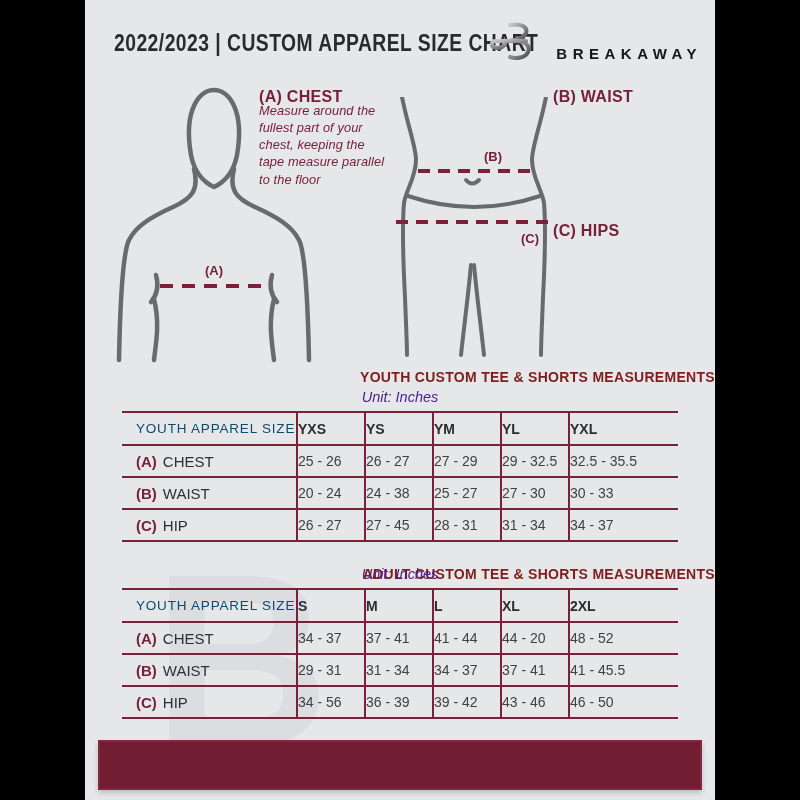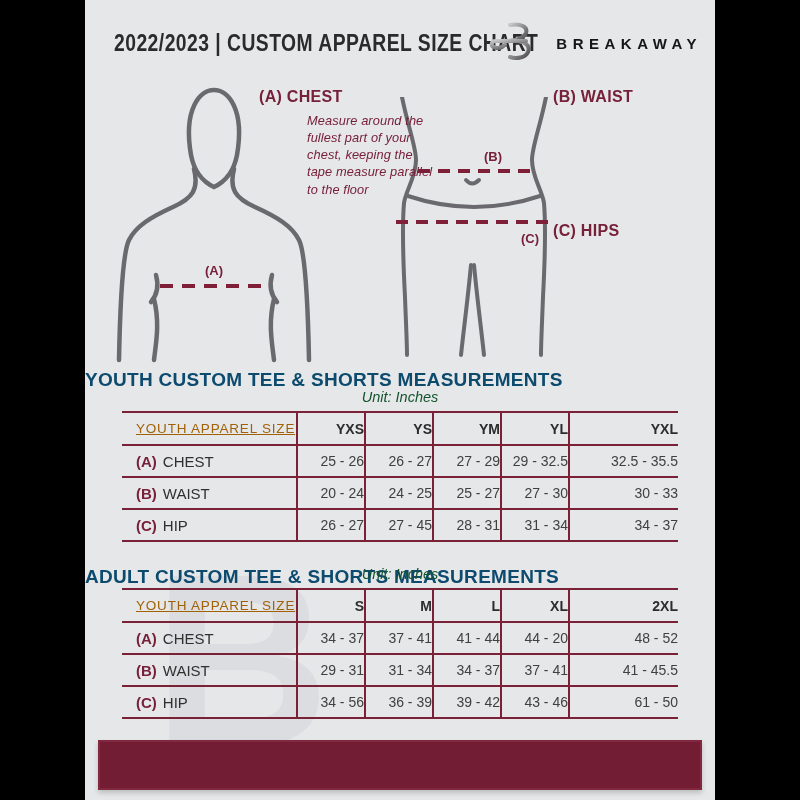--- a/index.html
+++ b/index.html
@@ -13,57 +13,57 @@
   .page{
     position:absolute;left:85px;top:0;width:630px;height:800px;
     background:#e6e7e9;overflow:hidden;
   }
   
   .doc-title{
     position:absolute;left:29px;top:29px;
     font-size:21px;font-weight:bold;color:#2b2b2b;letter-spacing:.5px;
     transform:scale(.92,1.18);transform-origin:left top;white-space:nowrap;
   }
-  .logo-group{position:absolute;right:13px;top:20px;display:flex;align-items:center;gap:22px;}
+  .logo-group{position:absolute;right:13px;top:20px;display:flex;align-items:flex-end;gap:22px;}
   .brand-name{font-size:15px;font-weight:bold;color:#161616;letter-spacing:5.5px;margin-top:4px;}
   
   .guide-heading{
     position:absolute;font-size:16px;font-weight:bold;color:#77203a;letter-spacing:.3px;
   }
   .guide-body{
     position:absolute;font-size:12.8px;font-style:italic;color:#77203a;
     line-height:1.34;white-space:pre-line;letter-spacing:.1px;
   }
   .fig{position:absolute;}
   
   .section-title{
-    position:absolute;width:100%;text-align:left;
-    font-size:19px;font-weight:bold;color:#0c4a6e;letter-spacing:.3px;
+    position:absolute;width:100%;text-align:right;
+    font-size:14px;font-weight:bold;color:#7f1d1d;letter-spacing:.3px;
   }
   .section-unit{
     position:absolute;width:100%;text-align:center;
-    font-size:14.5px;font-style:italic;color:#14532d;
+    font-size:14.5px;font-style:italic;color:#4c1d95;
   }
   
   .size-table{
     position:absolute;left:37px;width:556px;border-collapse:collapse;table-layout:fixed;
     z-index:1;
   }
   .size-table col.c0{width:175px;}
   .size-table col.cm{width:68px;}
   .size-table col.c5{width:109px;}
   .size-table th,.size-table td{
     border-top:2px solid #7b2137;border-bottom:2px solid #7b2137;
-    text-align:right;vertical-align:middle;padding:0;
+    text-align:left;vertical-align:middle;padding:0;
   }
   .size-table th+th,.size-table td+td{border-left:2px solid #7b2137;}
   .size-table thead th{height:31px;font-weight:bold;font-size:14px;color:#2c2c2c;}
   .size-table thead th.label-col{
-    font-weight:normal;font-size:13.5px;letter-spacing:.8px;color:#a16207;
-    text-align:left;padding-left:14px;text-decoration:underline;
+    font-weight:normal;font-size:13.5px;letter-spacing:.8px;color:#0c4a6e;
+    text-align:left;padding-left:14px;
   }
   .size-table td{height:30px;font-size:14px;color:#404040;}
   .size-table td.label-col{text-align:left;padding-left:14px;font-size:15px;color:#303030;}
   .pfx{color:#77203a;font-weight:bold;margin-right:6px;}
   
   .watermark{
     position:absolute;left:68px;top:538px;z-index:0;
     font-size:245px;font-weight:bold;color:#dcdde0;line-height:1;
     font-family:"Liberation Sans",sans-serif;
   }
@@ -127,21 +127,21 @@
       <path d="M82,168 C79,200 75,230 72,258"></path>
       <path d="M85,168 C88,200 92,230 95,258"></path>
     </g>
     <path d="M29,74 H141" stroke="#801f38" stroke-width="4" stroke-dasharray="12 8" fill="none"></path>
     <path d="M7,125 H162" stroke="#801f38" stroke-width="4" stroke-dasharray="12 8" fill="none"></path>
     <text x="104" y="64" text-anchor="middle" font-size="13" font-weight="bold" fill="#77203a">(B)</text>
     <text x="141" y="146" text-anchor="middle" font-size="13" font-weight="bold" fill="#77203a">(C)</text>
   </svg>
 
   <div class="guide-heading" style="left:174px;top:88px;">(A) CHEST</div>
-  <div class="guide-body" style="left:174px;top:112px;width:150px;margin-left:48px;">Measure around the
+  <div class="guide-body" style="left:174px;top:102px;width:150px;">Measure around the
 fullest part of your
 chest, keeping the
 tape measure parallel
 to the floor</div>
 
   <div class="guide-heading" style="left:468px;top:88px;">(B) WAIST</div>
 
   <div class="guide-heading" style="left:468px;top:222px;">(C) HIPS</div>
 
   <div class="section-title" style="top:369px;">YOUTH CUSTOM TEE &amp; SHORTS MEASUREMENTS</div>
@@ -171,21 +171,21 @@
         <td class="label-col"><span class="pfx">(A)</span><span>CHEST</span></td>
         <td>25 - 26</td>
         <td>26 - 27</td>
         <td>27 - 29</td>
         <td>29 - 32.5</td>
         <td>32.5 - 35.5</td>
       </tr>
       <tr>
         <td class="label-col"><span class="pfx">(B)</span><span>WAIST</span></td>
         <td>20 - 24</td>
-        <td>24 - 25</td>
+        <td>24 - 38</td>
         <td>25 - 27</td>
         <td>27 - 30</td>
         <td>30 - 33</td>
       </tr>
       <tr>
         <td class="label-col"><span class="pfx">(C)</span><span>HIP</span></td>
         <td>26 - 27</td>
         <td>27 - 45</td>
         <td>28 - 31</td>
         <td>31 - 34</td>
@@ -232,20 +232,20 @@
         <td>34 - 37</td>
         <td>37 - 41</td>
         <td>41 - 45.5</td>
       </tr>
       <tr>
         <td class="label-col"><span class="pfx">(C)</span><span>HIP</span></td>
         <td>34 - 56</td>
         <td>36 - 39</td>
         <td>39 - 42</td>
         <td>43 - 46</td>
-        <td>61 - 50</td>
+        <td>46 - 50</td>
       </tr>
     </tbody>
   </table>
 
   <div class="footer-bar"></div>
 
 </div>
 
 </body></html>

